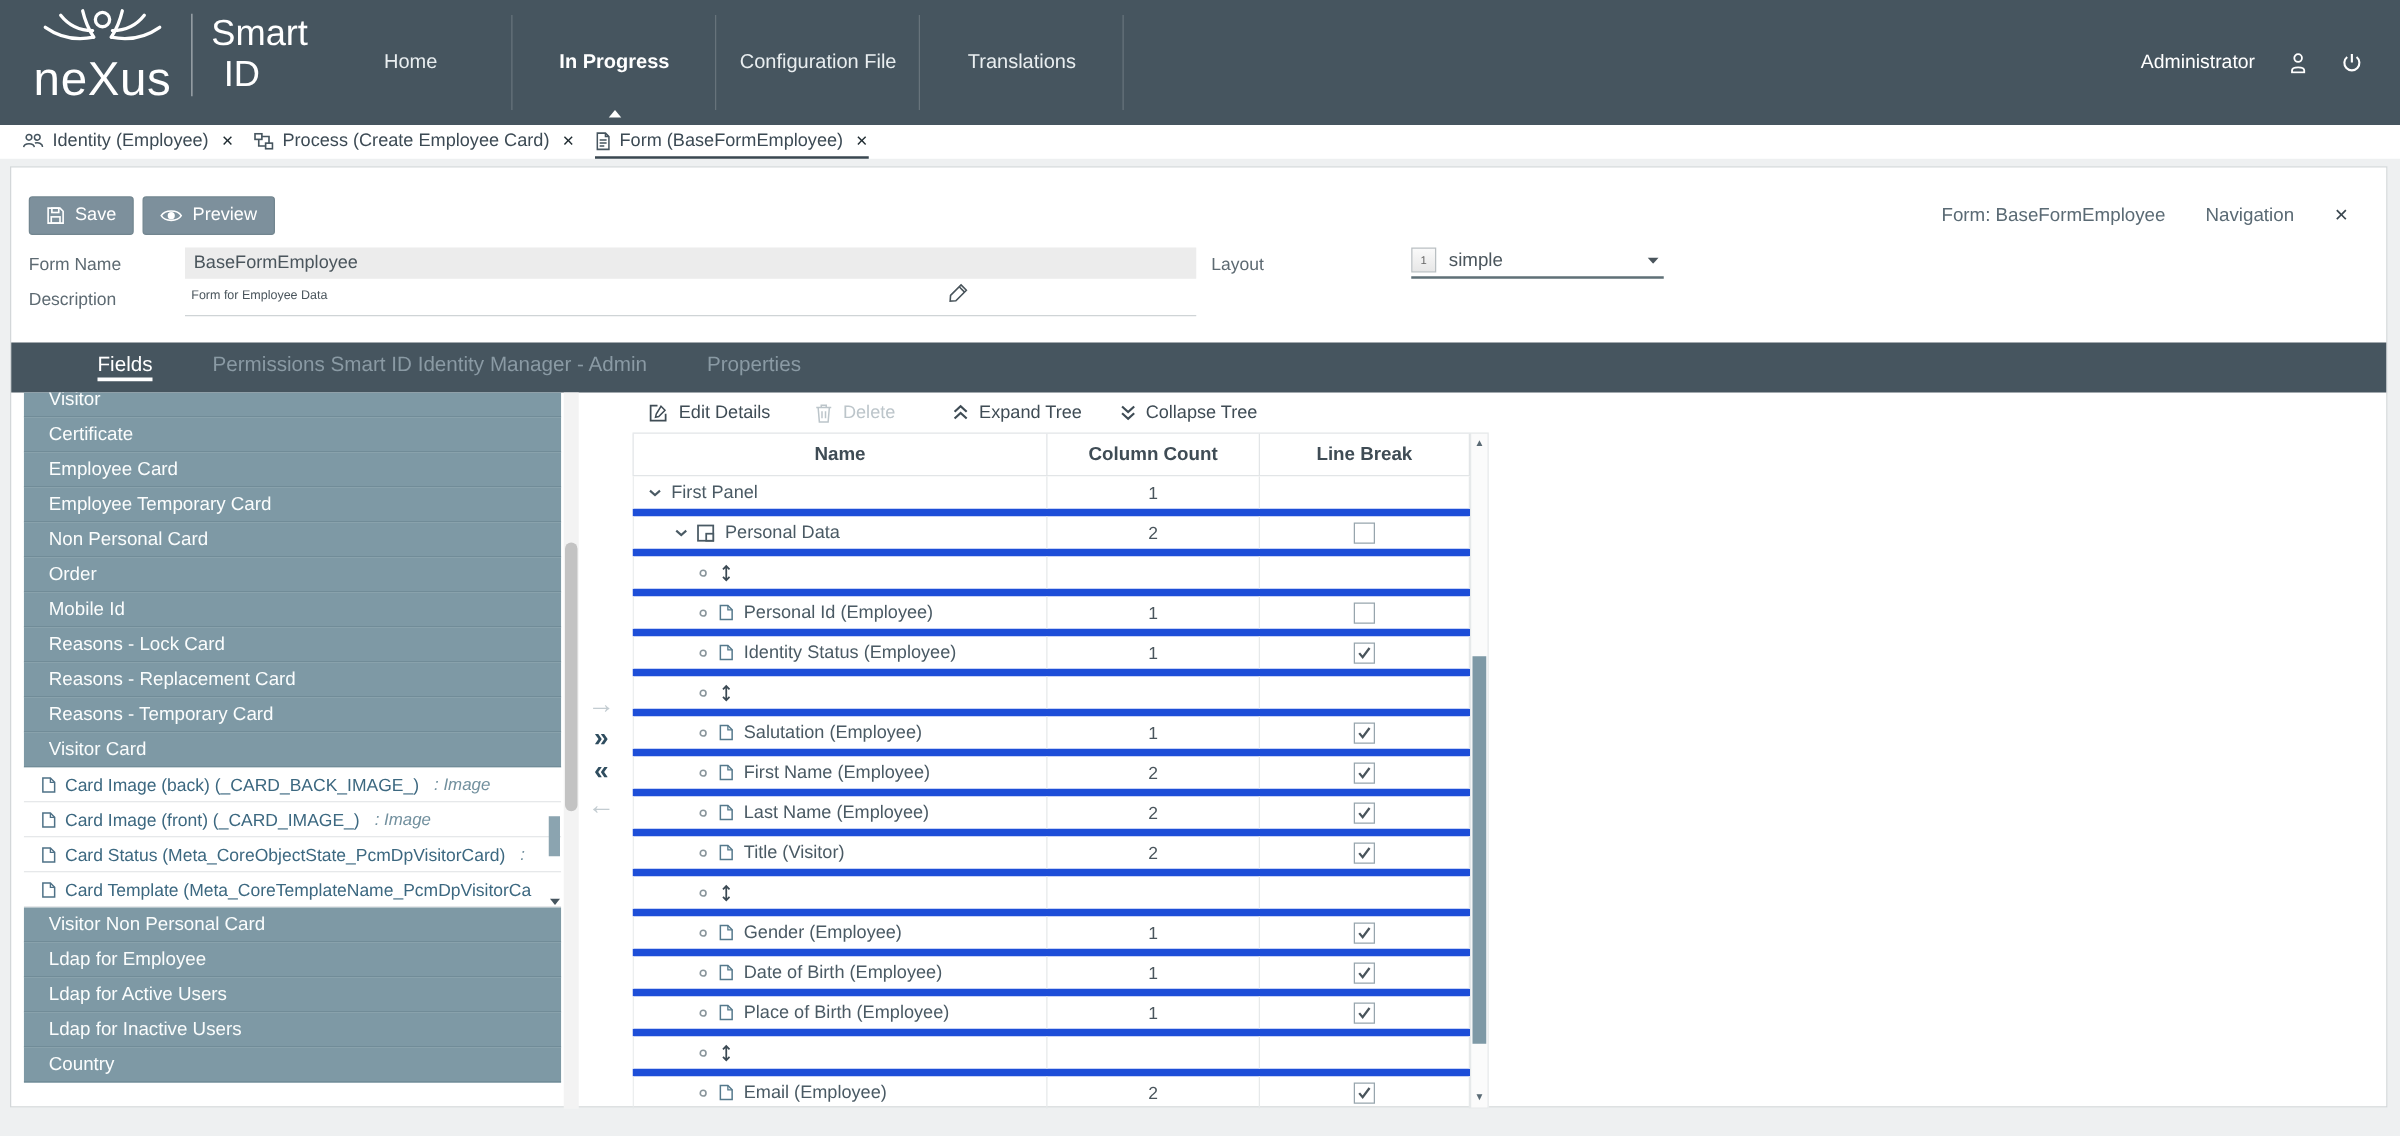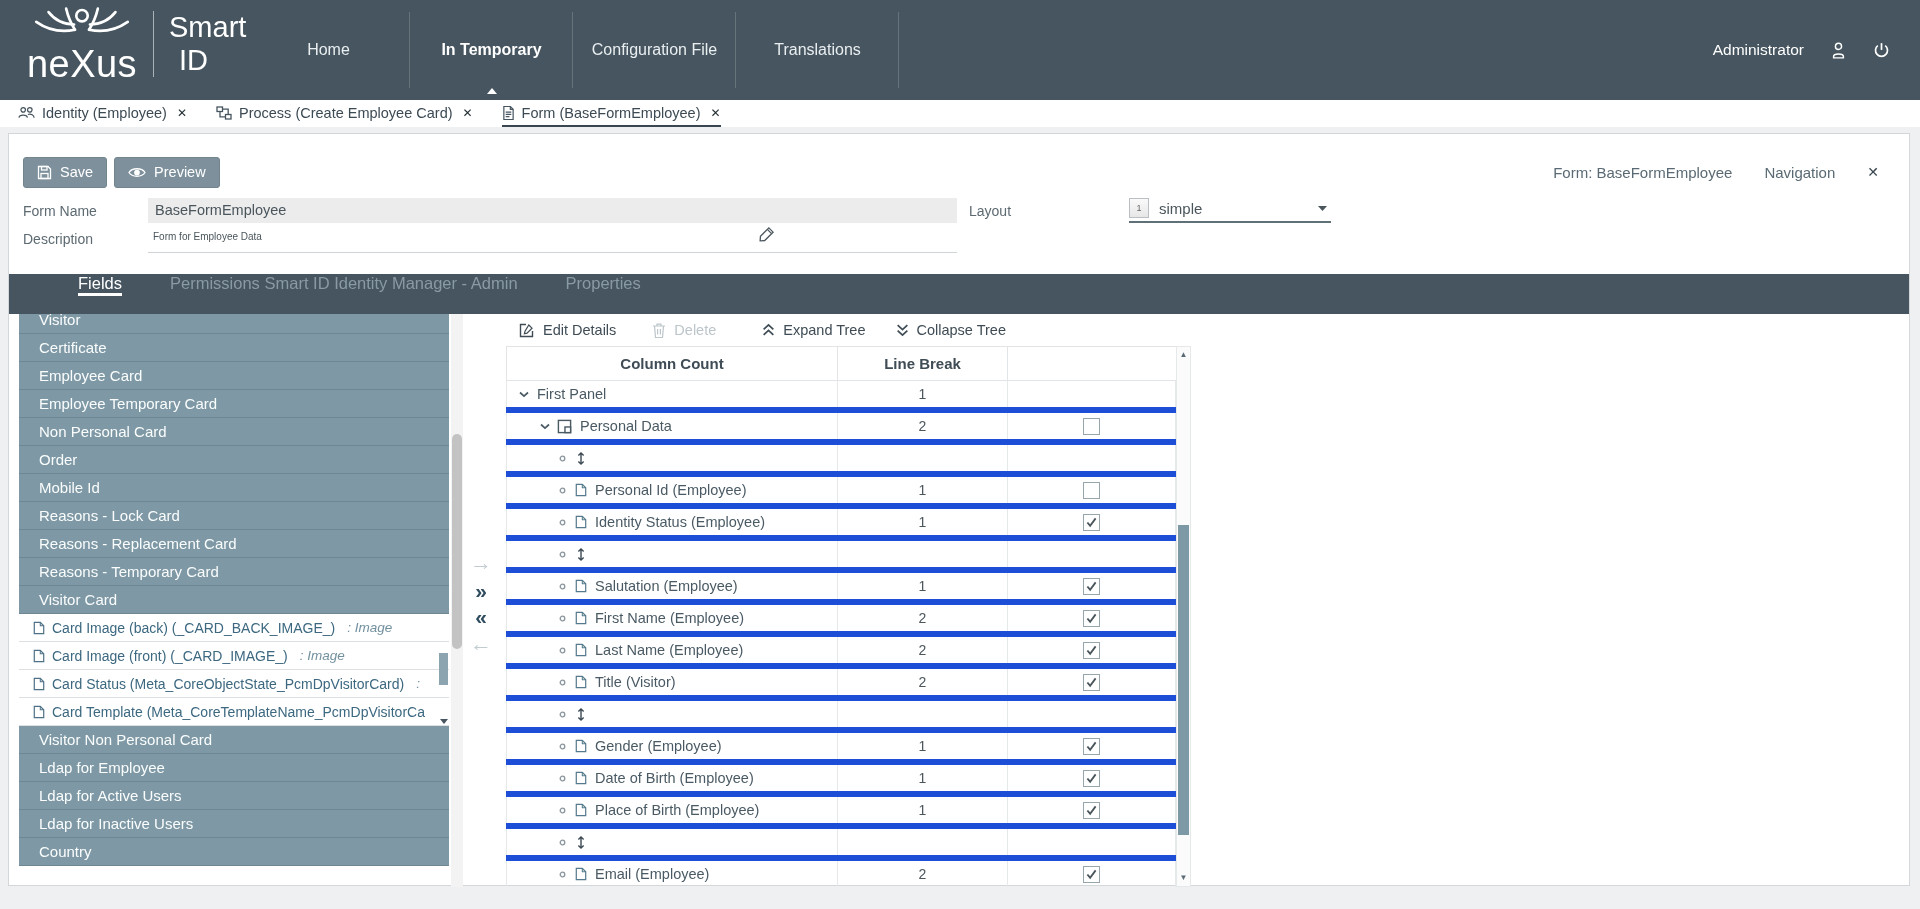--- a/index.html
+++ b/index.html
@@ -18,21 +18,21 @@
   .nav-item{width:163px;display:flex;align-items:center;justify-content:center;color:#e9eef0;
             font-size:16px;position:relative;cursor:pointer;}
   .nav-item::after{content:'';position:absolute;right:0;top:12px;bottom:12px;width:1px;background:rgba(255,255,255,.18);}
   .nav-item.active{font-weight:700;color:#fff;}
   .nav-tri{position:absolute;bottom:6px;left:50%;transform:translateX(-50%);width:0;height:0;
            border-left:5px solid transparent;border-right:5px solid transparent;border-bottom:6px solid #fff;}
   .nav-right{position:absolute;right:30px;top:0;height:100%;display:flex;align-items:center;gap:28px;color:#fff;}
   .nav-user{font-size:15.5px;cursor:pointer;}
   
   .tabbar{position:absolute;left:0;top:100px;width:1920px;height:27px;background:#fff;
-          display:flex;align-items:stretch;padding-left:18px;gap:29px;box-sizing:border-box;}
+          display:flex;align-items:stretch;padding-left:18px;gap:16px;box-sizing:border-box;}
   .otab{display:flex;align-items:center;gap:7px;border-bottom:2px solid transparent;cursor:pointer;}
   .otab .icn{color:#46555f;}
   .otab-label{font-size:14.5px;color:#3c4a54;}
   .otab-x{font-size:12px;font-weight:700;color:#1e2a30;margin-left:3px;cursor:pointer;}
   .otab.active{border-bottom-color:#3a4750;}
   
   .card{position:absolute;left:8px;top:133px;width:1902px;height:753px;background:#fff;
         border:1px solid #d3d7d9;box-sizing:border-box;}
   .toolbar{position:absolute;left:14px;right:30px;top:22px;height:32px;display:flex;align-items:center;gap:7px;}
   .btn{height:31px;background:#7d909c;border:1px solid #72858f;border-radius:3px;color:#fff;
@@ -49,21 +49,21 @@
                  border-bottom:2px solid #5f7077;box-sizing:border-box;cursor:pointer;}
   .layout-badge{width:18px;height:18px;border:1px solid #b9bfc2;background:linear-gradient(#fafafa,#e7e7e7);
                 font-size:9px;color:#666;display:flex;align-items:center;justify-content:center;}
   .layout-value{margin-left:10px;font-size:15px;color:#4a555c;}
   .layout-caret{margin-left:auto;margin-right:4px;}
   .fvalue-desc{position:absolute;left:144px;top:97px;font-size:10px;color:#4a555c;}
   .desc-pencil{position:absolute;left:749px;top:92px;color:#4a555c;cursor:pointer;}
   .desc-line{position:absolute;left:139px;top:118px;width:809px;border-top:1px solid #cfd4d6;}
   
   .strip{position:absolute;left:0;right:0;top:140px;height:40px;background:#46555f;display:flex;
-         align-items:flex-start;padding-left:69px;gap:48px;box-sizing:border-box;}
+         align-items:center;padding-left:69px;gap:48px;box-sizing:border-box;}
   .strip-tab{font-size:16.5px;color:#8a9aa4;display:flex;align-items:center;cursor:pointer;
              border-bottom:3px solid transparent;box-sizing:border-box;}
   .strip-tab.active{color:#fff;border-bottom-color:#fff;font-weight:400;}
   
   .content{position:absolute;left:0;right:0;top:180px;bottom:0;}
   .left-list{position:absolute;left:10px;top:0;width:430px;height:573px;overflow:hidden;}
   .left-list-rows{margin-top:-8px;}
   .grp-row{height:28px;line-height:28px;background:#7e99a5;border-bottom:1px solid #6d8894;
            color:#fbfdfd;font-size:15px;padding-left:20px;box-sizing:border-box;cursor:pointer;
            white-space:nowrap;overflow:hidden;}
@@ -136,21 +136,21 @@
     <div class="product">
       <div>Smart</div>
       <div class="pl2">ID</div>
     </div>
   </div>
   <div class="nav-menu">
       <div class="nav-item">
         <span>Home</span>
       </div>
       <div class="nav-item active">
-        <span>In Temporary</span>
+        <span>In Progress</span>
         <div class="nav-tri"></div>
       </div>
       <div class="nav-item">
         <span>Configuration File</span>
       </div>
       <div class="nav-item">
         <span>Translations</span>
       </div>
     </div>
   <div class="nav-right">
@@ -378,20 +378,21 @@
         <div class="rp-item ml30">
           <span class="icn">
               <svg width="13" height="14" viewBox="0 0 12 13" fill="none" stroke="currentColor" stroke-width="1.6">
                 <path d="M1.5 2 L6 6.2 L10.5 2 M1.5 7 L6 11.2 L10.5 7"></path>
               </svg>
             </span>
           <span>Collapse Tree</span>
         </div>
       </div>
       <div class="thead">
+        <div>Name</div>
         <div>Column Count</div>
         <div>Line Break</div>
       </div>
       <div class="tbody">
           <div class="trow">
             <div class="tc name lvl0">
               <span class="icn caret">
                 <svg width="10" height="7" viewBox="0 0 10 6" fill="none" stroke="currentColor" stroke-width="1.7">
                   <path d="M1 1 L5 4.6 L9 1"></path>
                 </svg>

